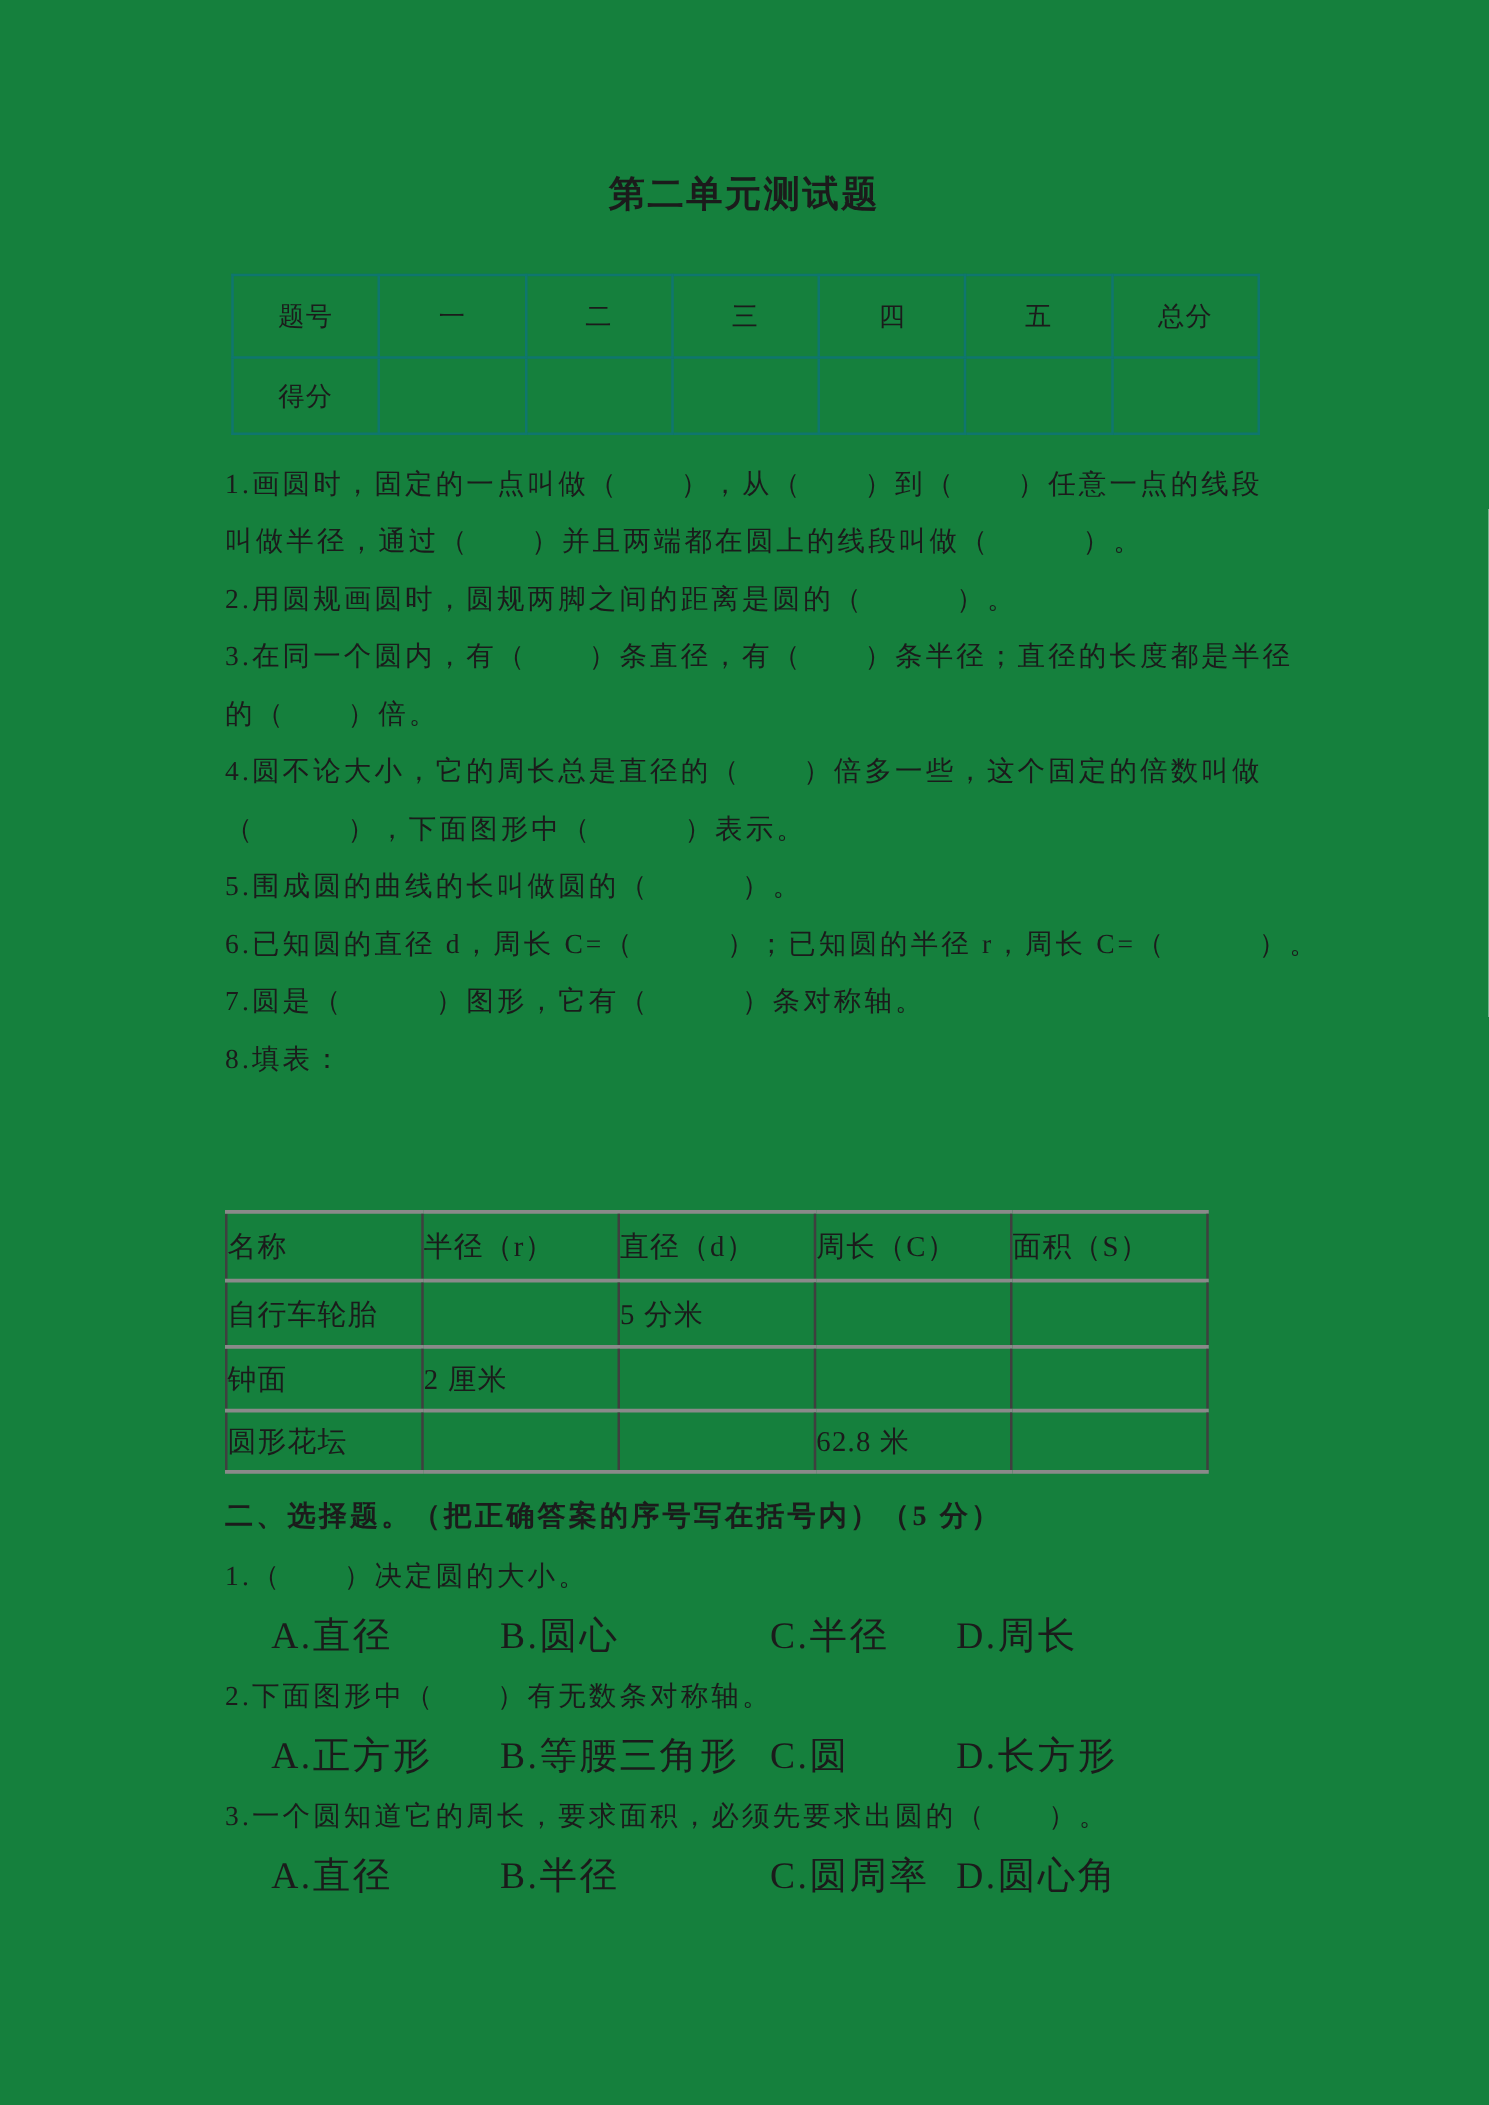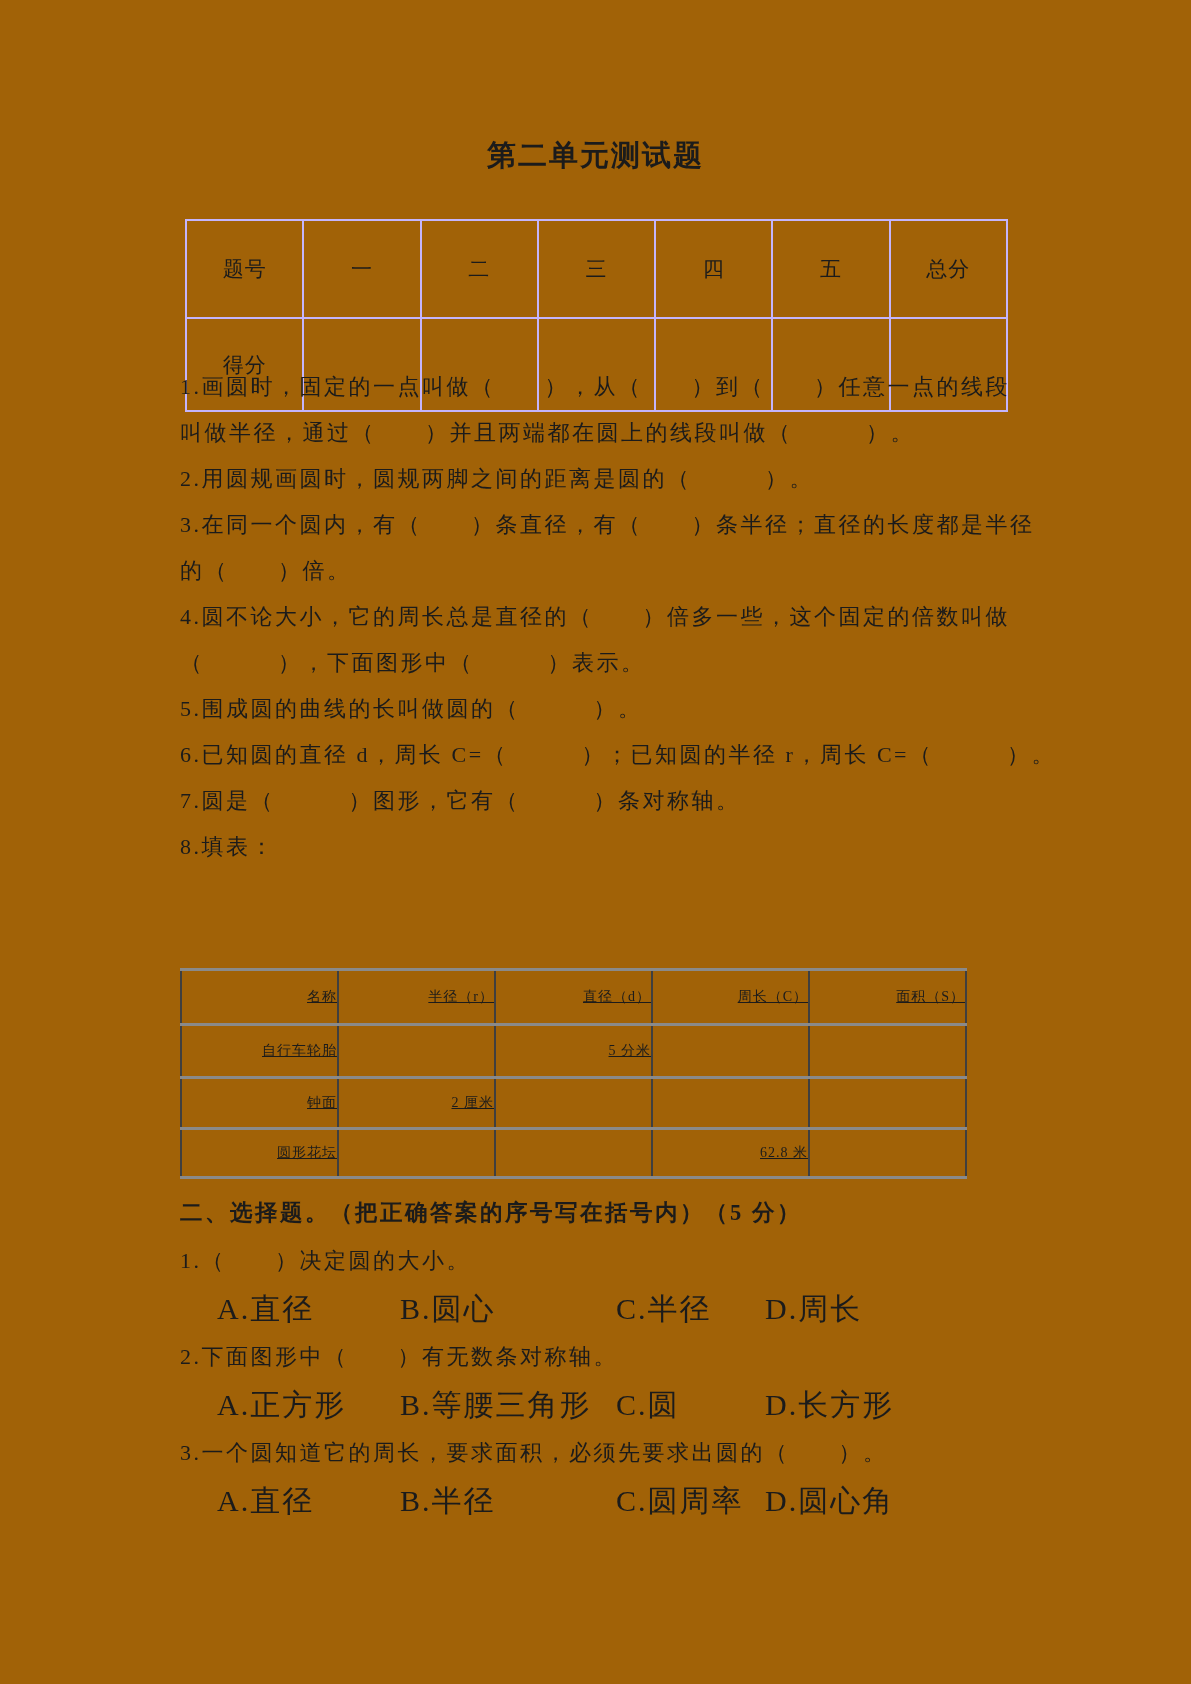--- a/index.html
+++ b/index.html
@@ -4,21 +4,21 @@
 <style>
   html, body {
     margin: 0;
     padding: 0;
     background: #ffffff;
   }
   .page {
     position: relative;
     width: 1191px;
     height: 1684px;
-    background: #a16207;
+    background: #15803d;
     font-family: "Liberation Serif", "DejaVu Serif", serif;
     color: #1b1b1b;
     overflow: hidden;
   }
   .title {
     position: absolute;
     top: 136px;
     left: 0;
     width: 100%;
     text-align: center;
@@ -29,26 +29,26 @@
   
   .score-table {
     position: absolute;
     left: 185px;
     top: 219px;
     width: 823px;
     border-collapse: collapse;
     table-layout: fixed;
   }
   .score-table td {
-    border: 2px solid #c4b5fd;
+    border: 2px solid #0f766e;
     text-align: center;
     vertical-align: middle;
     font-size: 21px;
     letter-spacing: 1px;
-    padding: 16px;
+    padding: 0;
   }
   .score-table tr.hdr td { height: 64px; }
   .score-table tr.val td { height: 59px; }
   
   .s1 {
     position: absolute;
     left: 180px;
     top: 364px;
     width: 850px;
   }
@@ -71,26 +71,25 @@
     top: 968px;
     width: 787px;
     border-collapse: collapse;
     table-layout: fixed;
   }
   .fill-table td {
     border-left: 2px solid #3f3f3f;
     border-right: 2px solid #3f3f3f;
     border-top: 3px solid #8a8a8a;
     border-bottom: 3px solid #8a8a8a;
-    text-align: right;
+    text-align: left;
     vertical-align: middle;
-    font-size: 14px;
+    font-size: 23px;
     letter-spacing: 1px;
     padding: 0;
-    text-decoration: underline;
   }
   .fill-table tr.h  td { height: 52px; }
   .fill-table tr.r1 td { height: 50px; }
   .fill-table tr.r2 td { height: 48px; }
   .fill-table tr.r3 td { height: 46px; }
   
   .s2 {
     position: absolute;
     left: 180px;
     top: 1189px;

